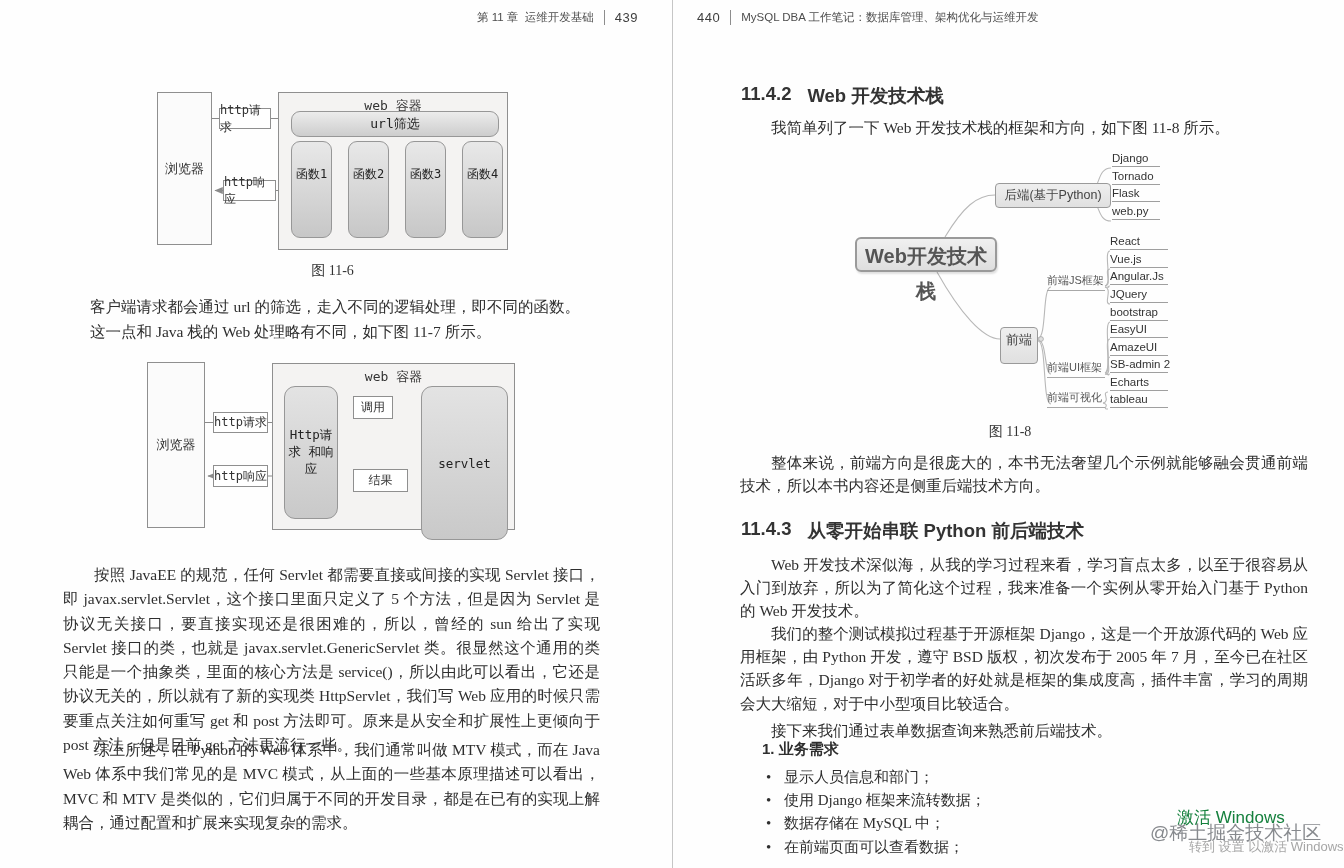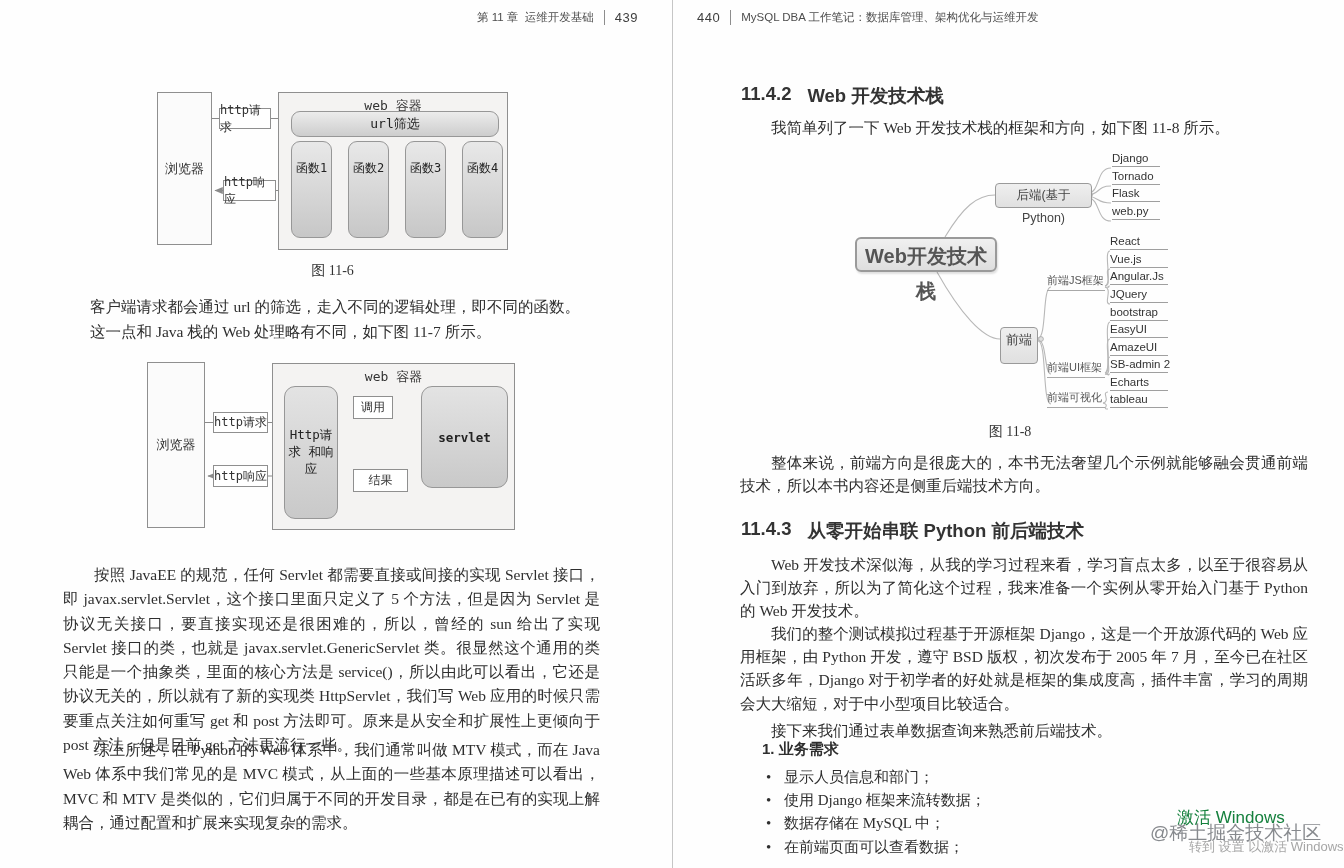--- a/index.html
+++ b/index.html
@@ -38,36 +38,36 @@
   .fcontainer{position:absolute;border:1px solid #8f8f8f;background:#f4f3f2;box-sizing:border-box;}
   .fctitle{position:absolute;top:4px;left:0;width:100%;text-align:center;font-size:13px;color:#333;
     font-family:"DejaVu Sans Mono",monospace;}
   .flabel{position:absolute;border:1px solid #8f8f8f;background:#fff;display:flex;align-items:center;
     justify-content:center;font-size:12px;color:#333;box-sizing:border-box;
     font-family:"DejaVu Sans Mono",monospace;}
   .urlbar{position:absolute;border:1px solid #979797;border-radius:9px;
     background:linear-gradient(#ececec,#cdcdcd);display:flex;align-items:center;justify-content:center;
     font-size:13px;color:#222;font-family:"DejaVu Sans Mono",monospace;box-sizing:border-box;}
   .fnbox{position:absolute;width:41px;height:97px;border:1px solid #979797;border-radius:9px;
-    background:linear-gradient(#e8e8e8,#c7c7c7);text-align:center;padding-top:18px;font-size:12px;
+    background:linear-gradient(#e8e8e8,#c7c7c7);text-align:center;padding-top:24px;font-size:12px;
     color:#222;font-family:"DejaVu Sans Mono",monospace;box-sizing:border-box;}
   .rbox{position:absolute;border:1px solid #979797;border-radius:11px;
     background:linear-gradient(#e3e3e3,#c9c9c9);display:flex;align-items:center;justify-content:center;
     text-align:center;font-size:12.5px;color:#222;font-family:"DejaVu Sans Mono",monospace;box-sizing:border-box;}
 
   
   .mindmap{position:absolute;left:845px;top:145px;width:340px;height:275px;
     font-family:"Liberation Sans","DejaVu Sans",sans-serif;}
   .mindmap svg{position:absolute;left:0;top:0;}
   .mm-root{position:absolute;left:10px;top:92px;width:142px;height:35px;line-height:35px;
     text-align:center;font-size:20px;font-weight:bold;color:#555;border:2px solid #9a9a9a;
     border-radius:6px;background:linear-gradient(#f0f0f0,#dedede);box-shadow:1px 2px 2px rgba(0,0,0,.12);box-sizing:border-box;}
   .mm-node{position:absolute;border:1px solid #9a9a9a;border-radius:4px;
     background:linear-gradient(#efefef,#e0e0e0);text-align:center;color:#444;box-sizing:border-box;}
-  .mm-backend{left:150px;top:38px;width:97px;height:25px;line-height:23px;font-size:12.5px;}
+  .mm-backend{left:150px;top:38px;width:116px;height:25px;line-height:23px;font-size:12.5px;}
   .mm-front{left:155px;top:182px;width:38px;height:37px;line-height:23px;font-size:13px;}
   .gl{position:absolute;left:202px;width:58px;font-size:11px;color:#555;
     border-bottom:1px solid #a8a8a8;padding-bottom:2px;}
   .leaf{position:absolute;left:265px;width:58px;font-size:11.5px;color:#333;
     border-bottom:1px solid #9f9f9f;padding-bottom:2px;white-space:nowrap;}
   .leaf-b{left:267px;width:48px;}
 
   
   .bullets{position:absolute;left:766px;top:766px;font-size:15px;line-height:23.2px;color:#2e2e2e;}
   .bullets .bi{display:flex;}
@@ -141,21 +141,21 @@
       <path d="M143,121 H68" stroke="#8a8a8a" stroke-width="1.2" fill="none" marker-end="url(#ah7)"></path>
       <path d="M197,51.5 H277" stroke="#8a8a8a" stroke-width="1.2" fill="none" marker-end="url(#ah7)"></path>
       <path d="M280,124.5 H200" stroke="#8a8a8a" stroke-width="1.2" fill="none" marker-end="url(#ah7)"></path>
     </svg>
     <div class="fbox" style="left:7px;top:7px;width:58px;height:166px;">
       <span>浏览器</span>
     </div>
     <div class="fcontainer" style="left:132px;top:8px;width:243px;height:167px;">
       <div class="fctitle">web 容器</div>
       <div class="rbox" style="left:11px;top:22px;width:54px;height:133px;padding:3px;">Http请求 和响应</div>
-      <div class="rbox" style="left:148px;top:22px;width:87px;height:102px;font-weight:bold;">servlet</div>
+      <div class="rbox" style="left:148px;top:22px;width:87px;height:154px;">servlet</div>
       <div class="flabel" style="left:80px;top:32px;width:40px;height:23px;">调用</div>
       <div class="flabel" style="left:80px;top:105px;width:55px;height:23px;">结果</div>
     </div>
     <div class="flabel" style="left:73px;top:57px;width:55px;height:21px;">http请求</div>
     <div class="flabel" style="left:73px;top:110px;width:55px;height:22px;">http响应</div>
   </div>
 
   <div class="para lp indent" style="top:563px;">按照 JavaEE 的规范，任何 Servlet 都需要直接或间接的实现 Servlet 接口，即 javax.servlet.Servlet，这个接口里面只定义了 5 个方法，但是因为 Servlet 是协议无关接口，要直接实现还是很困难的，所以，曾经的 sun 给出了实现 Servlet 接口的类，也就是 javax.servlet.GenericServlet 类。很显然这个通用的类只能是一个抽象类，里面的核心方法是 service()，所以由此可以看出，它还是协议无关的，所以就有了新的实现类 HttpServlet，我们写 Web 应用的时候只需要重点关注如何重写 get 和 post 方法即可。原来是从安全和扩展性上更倾向于 post 方法，但是目前 get 方法更流行一些。</div>
   <div class="para lp indent" style="top:738px;">综上所述，在 Python 的 Web 体系中，我们通常叫做 MTV 模式，而在 Java Web 体系中我们常见的是 MVC 模式，从上面的一些基本原理描述可以看出，MVC 和 MTV 是类似的，它们归属于不同的开发目录，都是在已有的实现上解耦合，通过配置和扩展来实现复杂的需求。</div>
 

